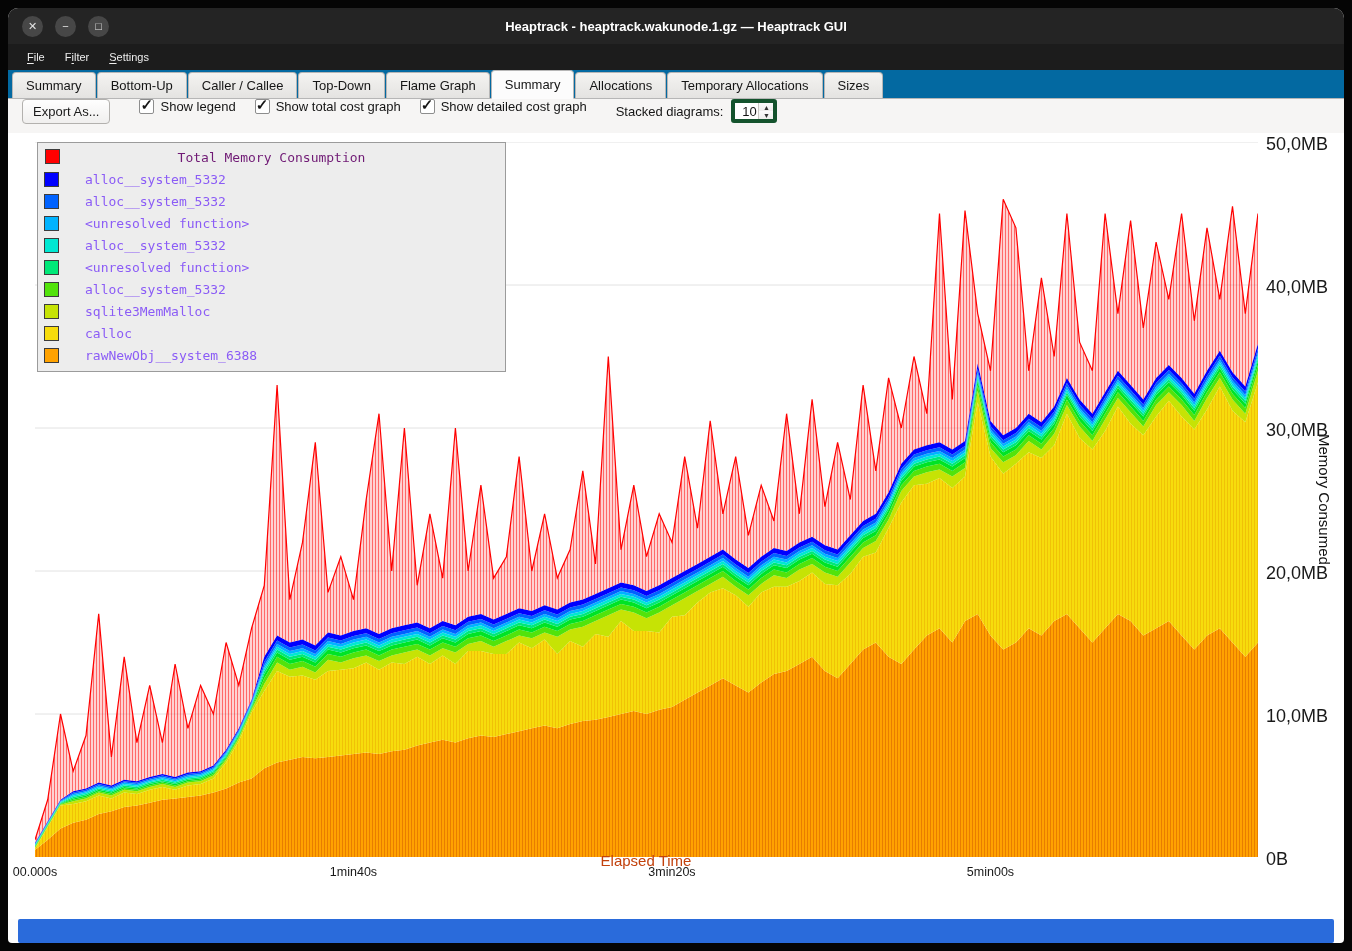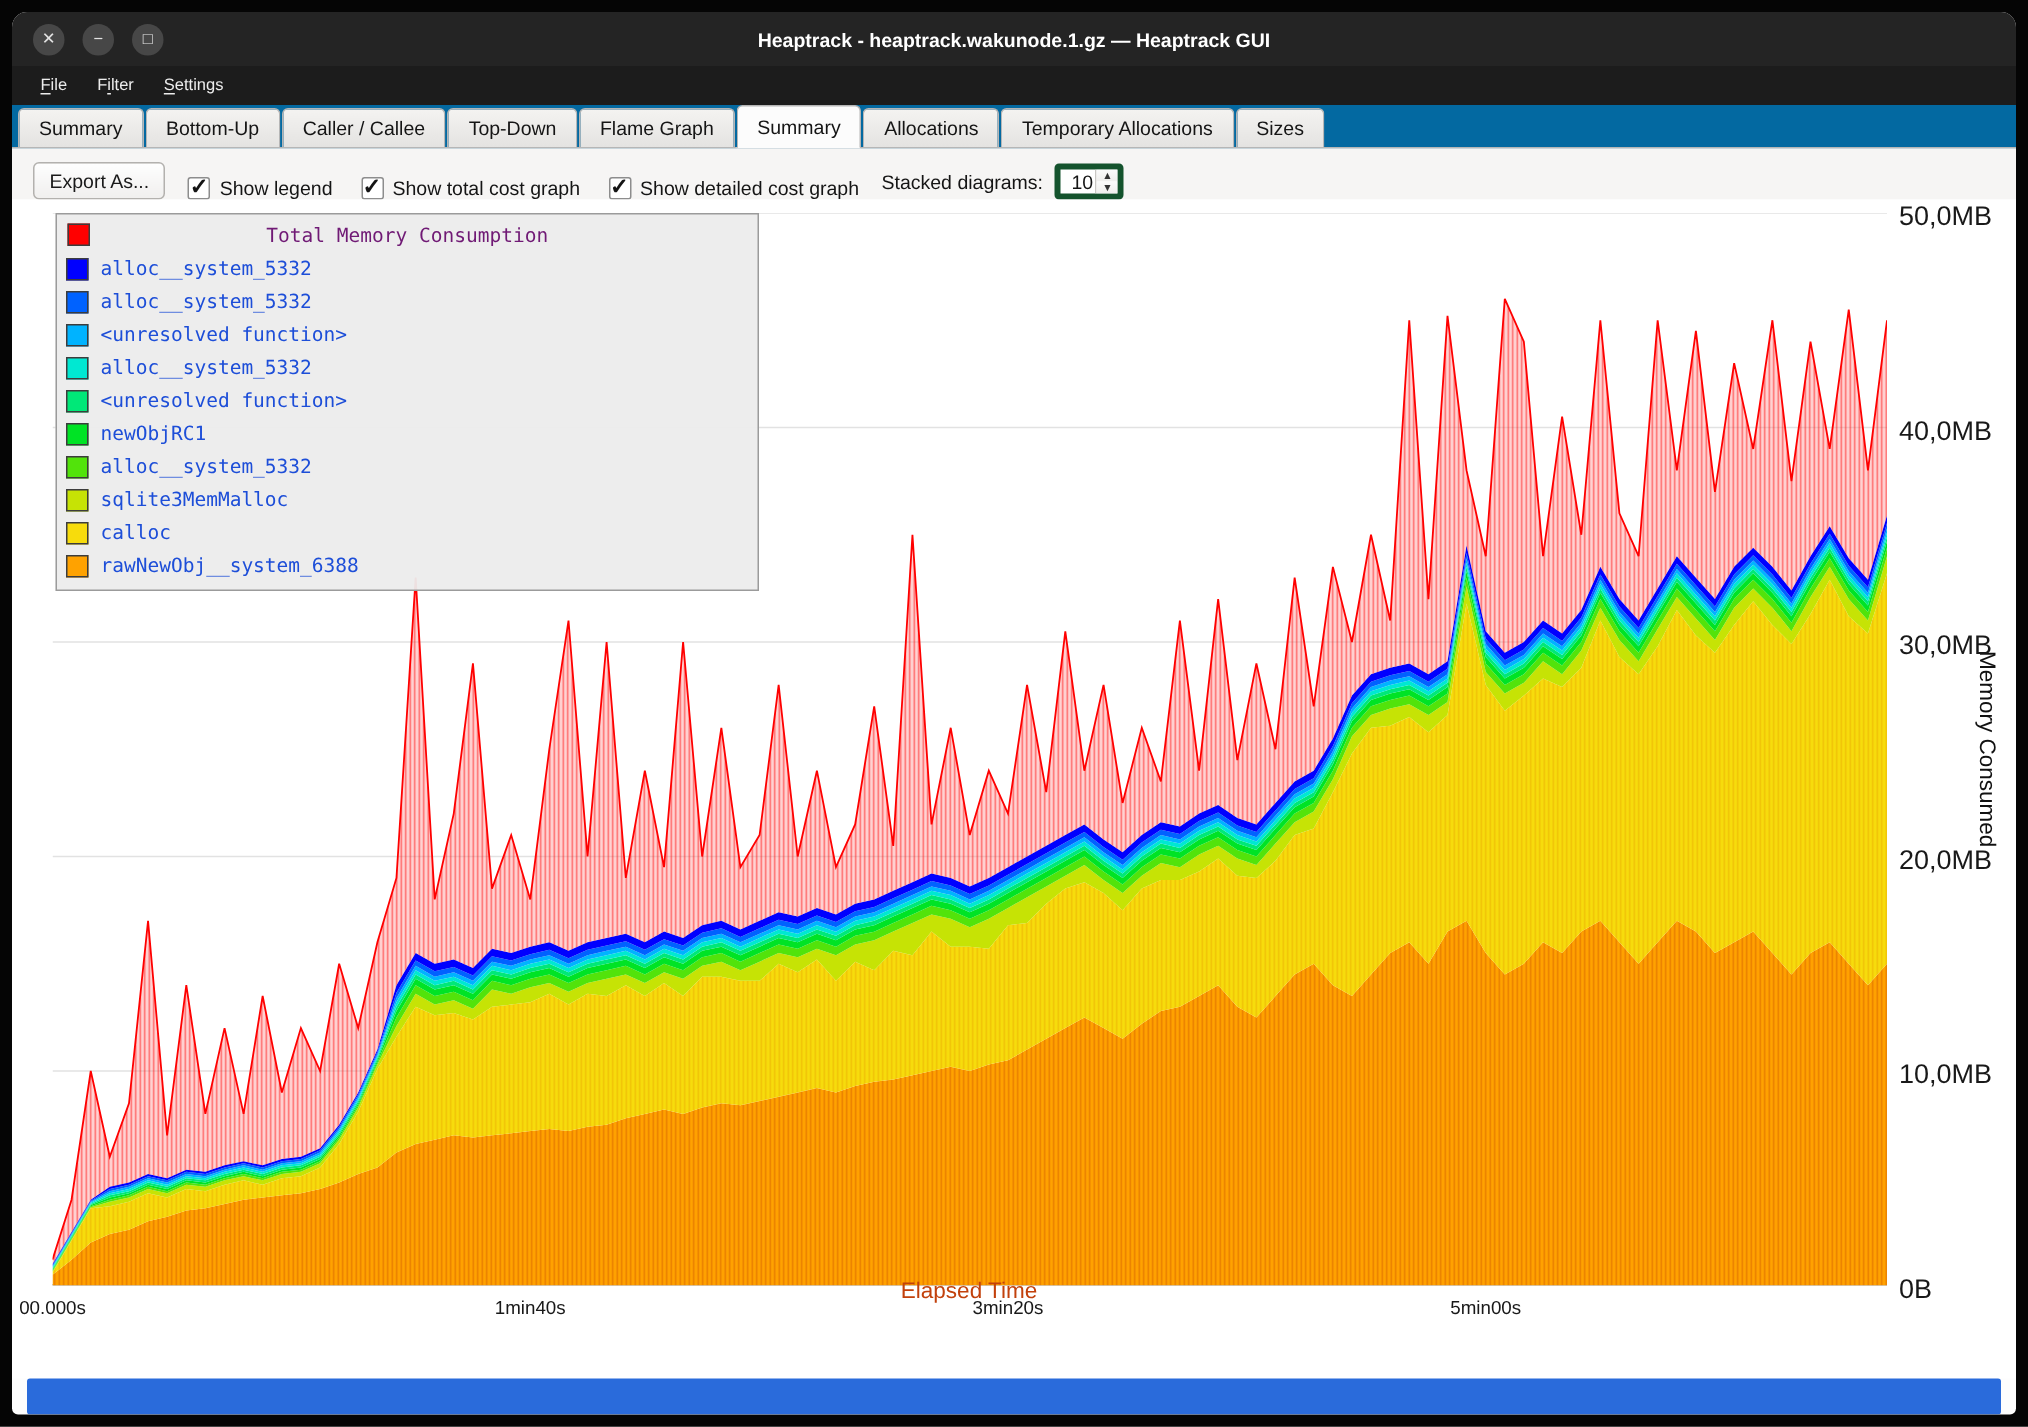--- a/index.html
+++ b/index.html
@@ -29,22 +29,22 @@
   .tabbar { height:29px; background:#0369a1; border-bottom:1px solid #b6b6b6;
             display:flex; align-items:flex-end; padding-left:4px; }
   .tab { font-size:13px; color:#151515; padding:0 13px; height:26px;
          display:flex; align-items:center; border:1px solid #b6b6b6; border-bottom:none;
          border-top-left-radius:4px; border-top-right-radius:4px;
          background:linear-gradient(#f4f3f1,#e4e3e1); margin-right:1px; white-space:nowrap; }
   .tab.active { background:#fcfcfc; height:29px; margin-bottom:-1px; z-index:2;
                 border-bottom:1px solid #fcfcfc; }
 
   
-  .toolbar { height:34px; background:#f6f5f4; display:flex; align-items:flex-end;
-             padding:0 14px; gap:15px; }
+  .toolbar { height:34px; background:#f6f5f4; display:flex; align-items:flex-start;
+             padding:0 14px; gap:29px; }
   .btn { font-size:13px; color:#1a1a1a; background:linear-gradient(#fefefe,#f0efee);
          border:1px solid #b3b1ae; border-radius:4px; padding:4px 10px; white-space:nowrap; }
   .checkbox { display:flex; align-items:center; gap:6px; font-size:13px; color:#151515;
               white-space:nowrap; }
   .cb-box { width:15px; height:15px; background:#ffffff; border:1px solid #8d8d8d;
             border-radius:2px; position:relative; display:inline-block; flex:none; }
   .check { position:absolute; left:0; top:-4px; font-size:15px; font-weight:bold; color:#151515; }
   .spin-wrap { display:flex; align-items:center; gap:8px; font-size:13px; color:#151515; }
   .spinbox { width:46px; height:24px; border:4px solid #14532d; border-radius:3px;
              background:#ffffff; display:flex; overflow:hidden; }
@@ -62,21 +62,21 @@
 
   .legend { position:absolute; left:29px; top:9px; width:469px;
             background:rgba(236,236,236,0.95); border:1px solid #9b9b9b;
             padding:3px 5px 5px; font-family:"DejaVu Sans Mono", monospace; z-index:5; }
   .lg-title-row { position:relative; height:22px; display:flex; align-items:center;
                   justify-content:center; }
   .lg-title-row .lg-sw { position:absolute; left:2px; top:3px; }
   .lg-title { font-size:13px; color:#701a75; }
   .lg-row { display:flex; align-items:center; gap:8px; height:22px; padding-left:1px; }
   .lg-sw { width:15px; height:15px; border:1px solid #3c3c3c; display:inline-block; flex:none; }
-  .lg-label { font-size:13px; color:#1d4ed8; }
+  .lg-label { font-size:13px; color:#8b5cf6;margin-left:18px; }
 
   .y-tick-label { position:absolute; font-size:18px; color:#191919; white-space:nowrap; }
   .x-tick-label { position:absolute; font-size:12.5px; color:#191919;
                   transform:translateX(-50%); white-space:nowrap; }
   .x-axis-title { position:absolute; left:638px; top:719px; transform:translateX(-50%);
                   font-size:15px; color:#c2410c; }
   .y-axis-title { position:absolute; left:1308px; top:9px; height:715px;
                   writing-mode:vertical-rl; display:flex; align-items:center;
                   justify-content:center; font-size:15px; color:#111; }
 
@@ -214,24 +214,20 @@
         </div>
         <div class="lg-row">
           <span class="lg-sw" style="background: rgb(0, 232, 210);"></span>
           <span class="lg-label">alloc__system_5332</span>
         </div>
         <div class="lg-row">
           <span class="lg-sw" style="background: rgb(0, 232, 120);"></span>
           <span class="lg-label">&lt;unresolved function&gt;</span>
         </div>
         <div class="lg-row">
-          <span class="lg-sw" style="background: rgb(0, 227, 37);"></span>
-          <span class="lg-label">newObjRC1</span>
-        </div>
-        <div class="lg-row">
           <span class="lg-sw" style="background: rgb(82, 227, 11);"></span>
           <span class="lg-label">alloc__system_5332</span>
         </div>
         <div class="lg-row">
           <span class="lg-sw" style="background: rgb(198, 227, 5);"></span>
           <span class="lg-label">sqlite3MemMalloc</span>
         </div>
         <div class="lg-row">
           <span class="lg-sw" style="background: rgb(247, 220, 12);"></span>
           <span class="lg-label">calloc</span>

